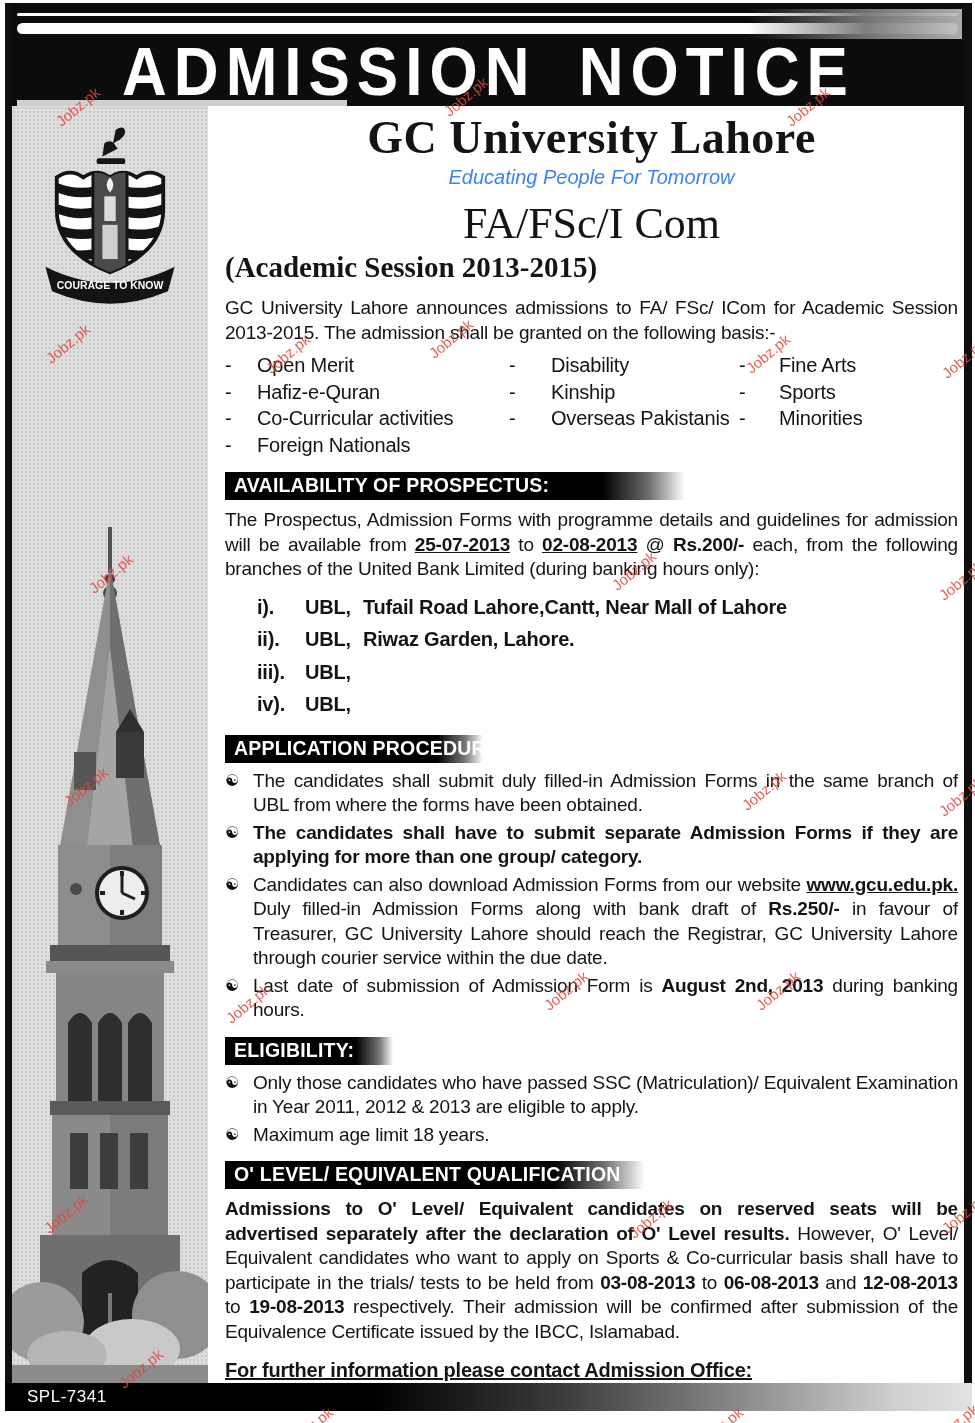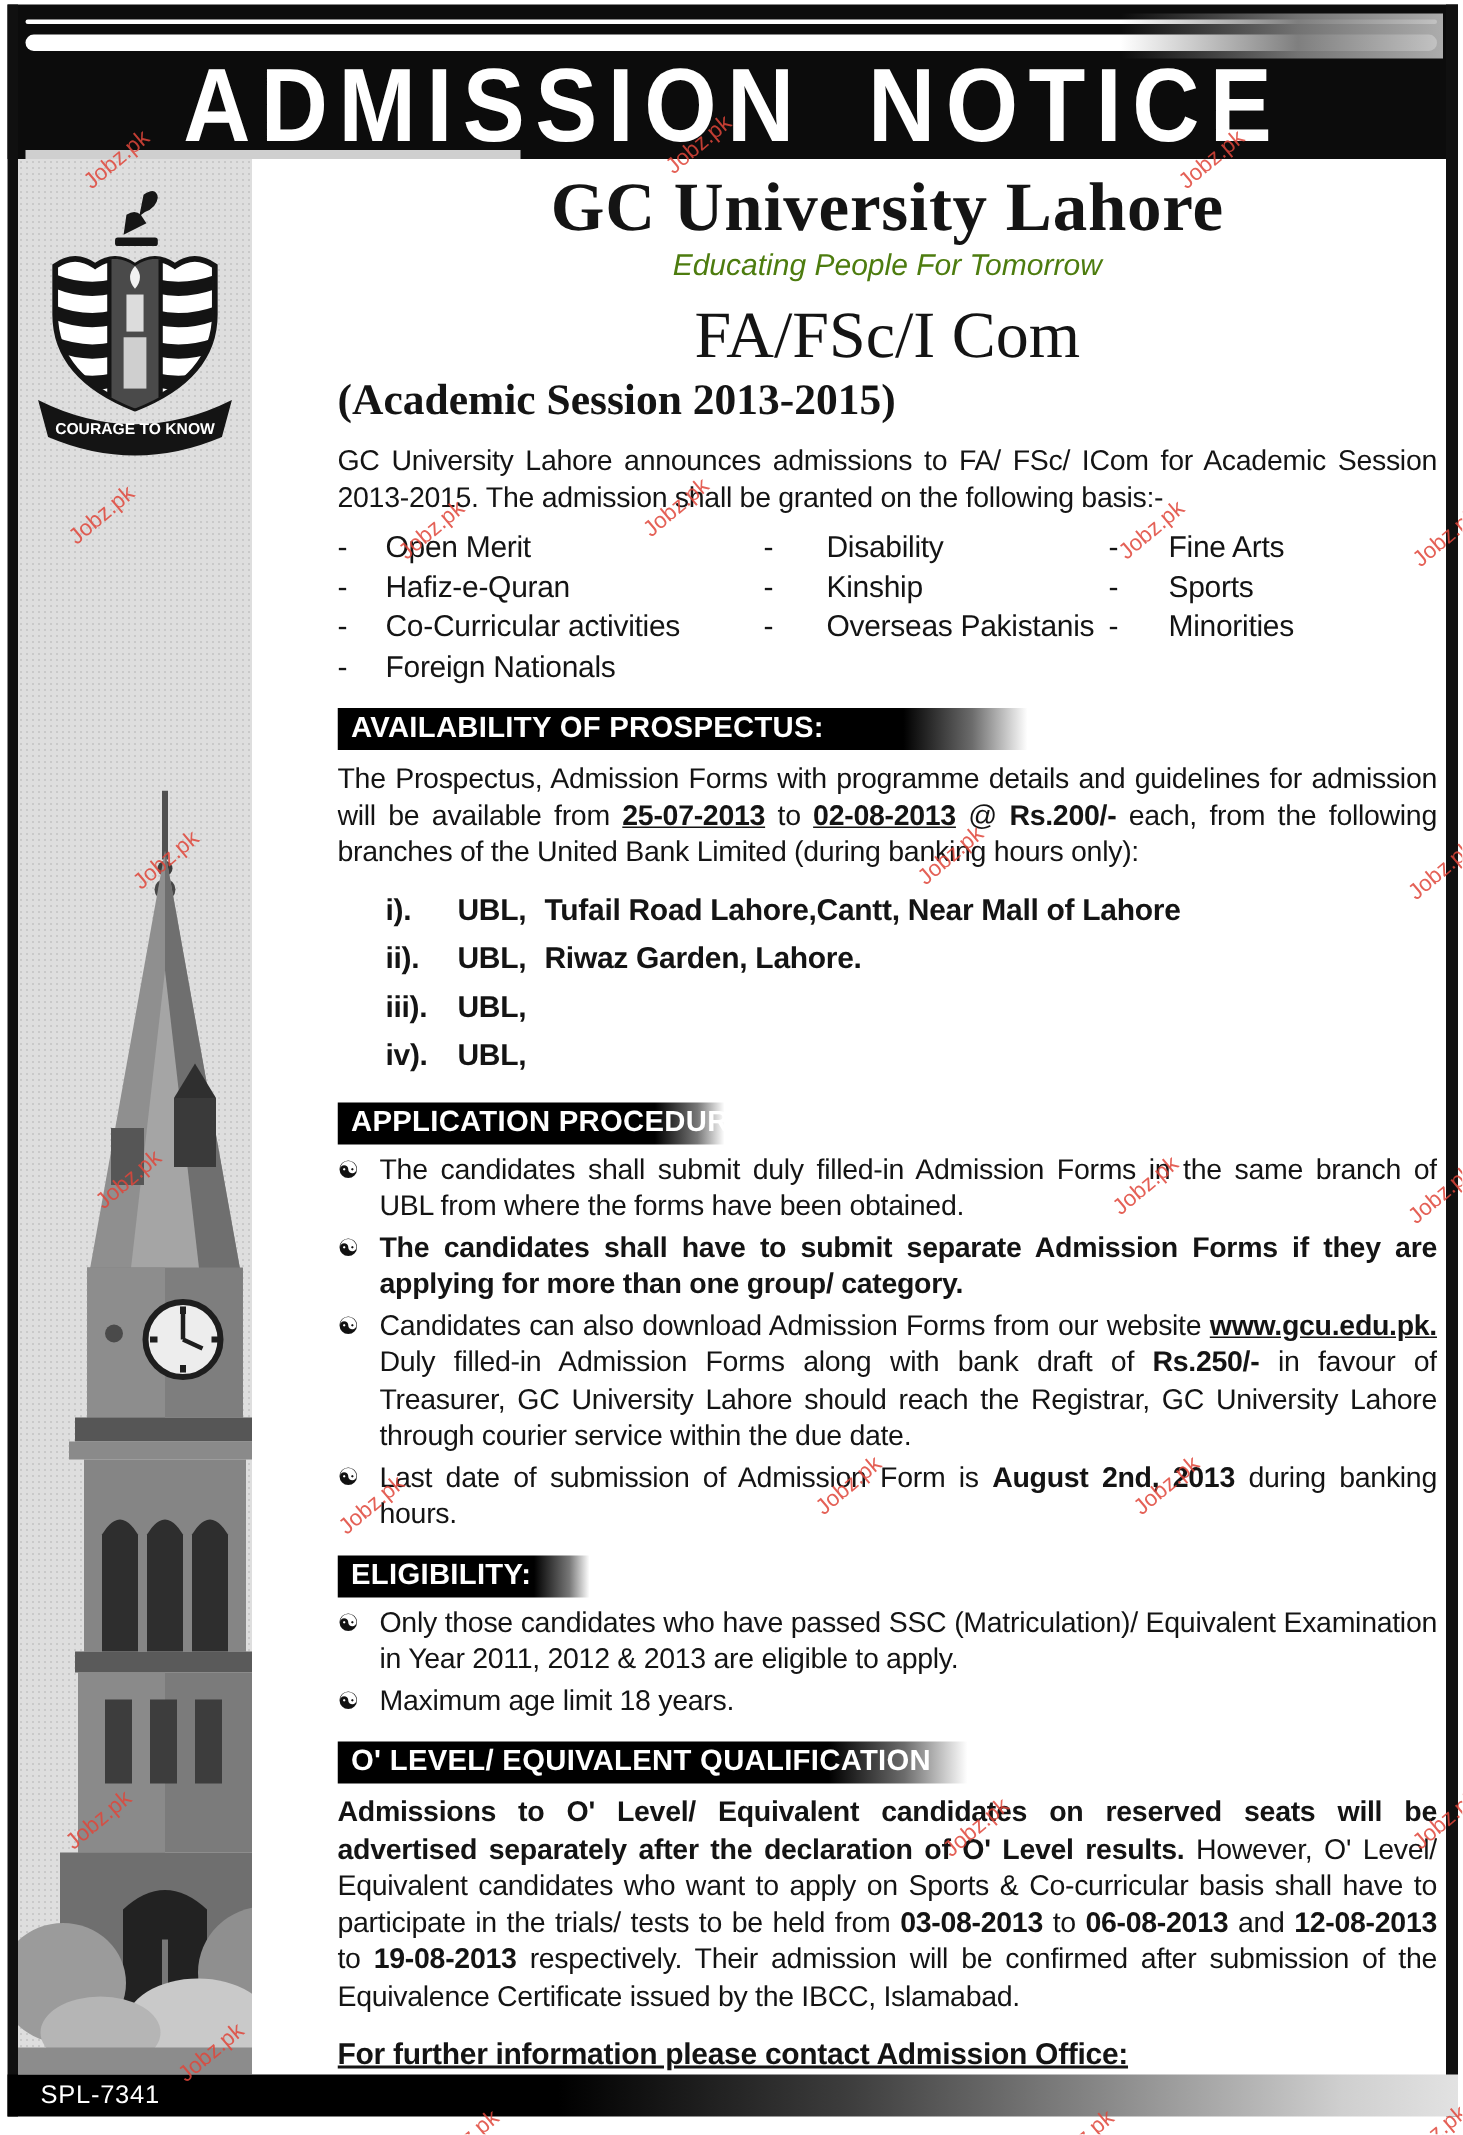--- a/index.html
+++ b/index.html
@@ -22,41 +22,41 @@
   .header-title {
     position:absolute; left:0; right:0; top:34px; text-align:center;
     color:#fff; font-weight:bold; font-size:62px; line-height:62px;
     letter-spacing:7px; word-spacing:18px;
     transform:scaleY(1.12); transform-origin:top center; white-space:nowrap;
   }
   .header .foot-stripe { position:absolute; left:12px; bottom:0px; width:330px; height:6px; background:#cfcfcf; }
 
   
   .sidebar {
-    position:absolute; left:12px; top:106px; width:156px; bottom:40px;
+    position:absolute; left:12px; top:106px; width:196px; bottom:40px;
     background-color:#dedede;
     background-image:radial-gradient(#c9c9c9 1px, transparent 1px);
     background-size:4px 4px;
     overflow:hidden;
   }
   .logo-wrap { width:100%; padding-top:12px; display:flex; justify-content:center; }
   .tower-wrap { position:absolute; left:0; right:0; bottom:0; height:856px; }
 
   
   .bottom-bar {
     position:absolute; left:5px; right:3px; bottom:12px; height:28px;
     background:linear-gradient(90deg,#000 0%,#000 38%,#3d3d3d 58%,#8a8a8a 76%,#cfcfcf 92%,#e2e2e2 100%);
   }
   .bottom-bar .code { color:#fff; font-size:17px; line-height:28px; padding-left:22px; letter-spacing:.5px; }
 
   
   .main { position:absolute; left:225px; top:106px; width:733px; height:1277px; overflow:hidden; }
 
   .uni-title   { font-family:"Liberation Serif", serif; font-weight:bold; font-size:46px; line-height:52px; text-align:center; margin-top:6px; letter-spacing:.5px; }
-  .tagline     { font-style:italic; font-size:20px; line-height:24px; text-align:center; color:#4d7c0f; margin-top:1px; }
+  .tagline     { font-style:italic; font-size:20px; line-height:24px; text-align:center; color:#3b82f6; margin-top:1px; }
   .prog-title  { font-family:"Liberation Serif", serif; font-weight:normal; font-size:44px; line-height:50px; text-align:center; margin-top:10px; }
   .session     { font-family:"Liberation Serif", serif; font-weight:bold; font-size:29px; line-height:33px; text-align:left; margin-top:2px; }
 
   .body-text { font-size:19px; line-height:24.5px; letter-spacing:-0.2px; }
   .intro { margin-top:12px; text-align:justify; }
 
   .basis-grid {
     display:grid; grid-template-columns:32px 252px 42px 188px 40px auto;
     font-size:20px; line-height:26.5px; margin-top:7px; letter-spacing:-0.2px;
   }

